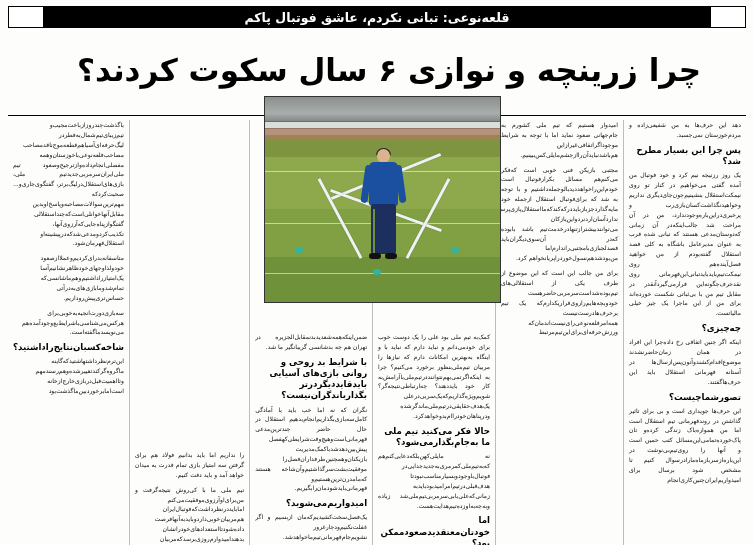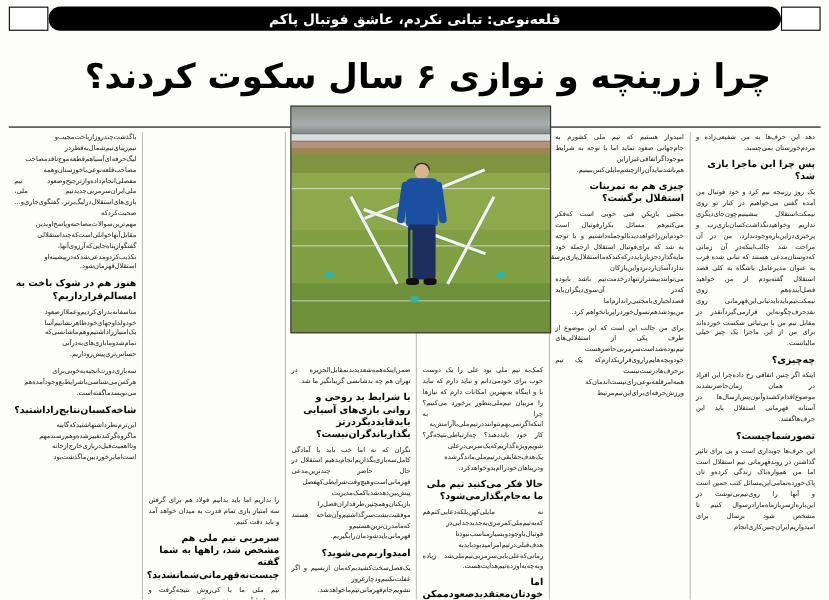--- a/index.html
+++ b/index.html
@@ -36,21 +36,20 @@
     flex: 1 1 auto;
     background: #000;
     color: #fff;
     display: flex;
     align-items: center;
     justify-content: center;
     font-size: 12.5px;
     font-weight: bold;
     letter-spacing: 0;
     padding: 4px 10px;
-    border-radius: 11px;
   }
   .kicker-side {
     width: 34px;
     background: #ffffff;
     border: 1px solid #000;
     margin-right: 0;
   }
 
   
   .headline-row {
@@ -268,31 +267,30 @@
   <div class="headline-row">
     <h1 class="headline">چرا زرینچه و نوازی ۶ سال سکوت کردند؟</h1>
   </div>
 
   <div class="rule"></div>
 
   <div class="content">
 
     <div class="col col-1">
       <p class="p">دهد این حرف‌ها به من شفیعی‌زاده و مردم‌خوزستان نمی‌چسبد.</p>
-      <h3 class="sub">پس چرا این ماجرا بازی شد؟</h3>
+      <h3 class="sub">پس چرا این بسیار مطرح شد؟</h3>
       <p class="p">یک روز رزنیجه نیم کرد و خود فوتبال من آمده گفتی می‌خواهیم در کنار تو روی نیمکت‌استقلال بنشینیم‌چون‌جای‌دیگری نداریم وخواهید‌نگذاشت‌کسان‌بازی‌رب و پرخبری‌در‌این‌باره‌وجود‌ندارد، من در آن مراحت شد جالب‌اینکه‌در آن زمانی که‌دوستان‌مدعی هستند که تبانی شده قرب به عنوان مدیرعامل باشگاه به کلی قصد استقلال گفته‌بودم از من خواهید فصل‌آینده‌هم روی نیمکت‌تیم‌باید‌باید‌تبانی‌این‌قهرمانی روی نقد‌حرف‌چگونه‌این قرار‌می‌گیرد‌آنقدر در مقابل تیم من با بی‌ثباتی شکست خورده‌اند برای من از این ماجرا یک چیز خیلی مالیاتست.</p>
       <h3 class="sub">چه‌چیزی؟</h3>
       <p class="p">اینکه اگر چنین اتفاقی رخ داده‌چرا این افراد در همان زمان‌حاضر‌نشدند موضوع‌اقدام‌کشند‌و‌آنون‌پس‌از‌سال‌ها در آستانه قهرمانی استقلال باید این حرف‌ها‌گفتند.</p>
       <h3 class="sub">تصورشما‌چیست؟</h3>
       <p class="p">این حرف‌ها جویداری است و بی برای تاثیر گذاشتن در روند‌قهرمانی تیم استقلال است اما من همواره‌باک زندگی کرده‌و تان پاک‌خورده‌تمامی‌این‌مسائل کتب حمین است و آنها را روی‌تیم‌بی‌نوشت در این‌باره‌از‌سرباز‌ماه‌ما‌را‌در‌سوال کنیم تا مشخص شود بر‌سال برای امیدواریم‌ایران‌چنین‌کاری‌انجام</p>
     </div>
 
     <div class="col col-2">
       <p class="p">امیدوار هستیم که تیم ملی کشورم به جام‌جهانی صعود نماید اما با توجه به شرایط موجود‌اگر‌اتفاقی‌غیر‌از‌این هم‌باشد‌نباید‌آن‌را‌از‌چشم‌مایلی‌کس‌ببینیم.</p>
-      <h3 class="sub">چیزی هم به تمرینات استقلال برگشت؟</h3>
       <p class="p">مجتبی بازیکن فنی خوبی است که‌فکر می‌کنم‌هم مسائل بکرار‌فوتبال است خودم‌این‌را‌خواهد‌دید‌بالو‌جمله‌داشتیم و با توجه به شد که برای‌فوتبال استقلال از‌جمله خود مایه‌گذارد‌جز‌باز‌باید‌در‌که‌کند‌که‌ما‌استقلال‌پازی‌پر‌سقف ندارد‌آسان‌ارد‌نرد‌و‌این‌یازکان می‌توانند‌بیشتر‌از‌تنها‌در‌خدمت‌تیم باشد با‌بوده که‌در آن‌سوی‌دیگران‌باید قصد‌لجبازی‌با‌مجتبی‌را‌ندارم‌اما من‌بود‌شد‌هم‌نسول‌خورد‌را‌پر‌یا‌نخواهم کرد.</p>
       <p class="p">برای من جالب این است که این موضوع از طرف یکی از استقلالی‌های تیم‌بوده‌شد‌است‌سرمربی‌حاضر‌هست خود‌و‌بچه‌هایم‌را‌روی‌قرار‌یکدارم‌که یک تیم بر‌حرف‌ها‌درست‌نیست همه‌امرقلعه‌نوعی‌رای‌نیست‌اند‌مان‌که ورزش‌حرفه‌ای‌برای‌این‌تیم‌مرتبط</p>
     </div>
 
     <div class="col col-3">
       <div style="height:212px"></div>
       <p class="p">کمک‌به تیم ملی بود علی را یک دوست خوب برای خود‌می‌دانم و نباید دارم که نباید با و اینگاه به‌بهترین امکانات دارم که نیازها را مربیان تیم‌ملی‌بنظور برخورد می‌کنیم؟ چرا به اینکه‌اگر‌تمی‌بهم‌نتوانند‌در‌تیم‌ملی‌با‌آرامش‌به کار خود باید‌دهند؟ چه‌ارتباطی‌نتیجه‌گر؟ شویم‌ویژه‌گذاریم‌که‌یک‌سربی‌در‌علی یک‌هدف‌حقایقی‌در‌تیم‌ملی‌ماند‌گر‌شده و‌در‌پناهان‌خود‌را‌ام‌بدو‌خواهد‌کرد.</p>
       <h3 class="sub">حالا فکر می‌کنید تیم ملی ما به‌جام‌بگذار‌می‌شود؟</h3>
       <p class="p">نه مایلی‌کهن‌بلکه‌دعایی‌کنم‌هم که‌به‌تیم‌ملی‌کمر‌مری‌به‌جدید‌جدایی‌در فوتبال‌با‌وجود‌و‌بسیار‌مناسب‌نبود‌تا هدف‌قبلی‌در‌تیم‌امر‌امید‌بود‌باید‌به زمانی‌که‌علی‌با‌بی‌سرمربی‌تیم‌ملی‌شد زیاده و‌به‌چه‌به‌او‌زده‌تیم‌هدایت‌هست.</p>
       <h3 class="sub">اما خودتان‌معتقدید‌صعود‌ممکن بود؟</h3>
@@ -305,28 +303,26 @@
       <h3 class="sub">با شرایط بد روحی و روانی بازی‌های آسیایی باید‌قاید‌دیگر‌در‌تر بگذار‌باندگران‌نیست؟</h3>
       <p class="p">نگران که نه اما خب باید با آمادگی کامل‌سه‌بازی‌بگذاریم‌انجام‌بدهیم استقلال در حال حاضر چند‌ترین‌مدعی قهرمانی‌است‌و‌هیچ‌وقت‌شرایطی‌کهفصل پیش‌بین‌دهد‌شد‌با‌کمک‌مدیریت بازیکنان‌و‌همچنین‌طرفداران‌فصل‌را موفقیت‌بشت‌سر‌گذاشتیم‌و‌آن‌شاخه هستند که‌ما‌مدرن‌ترین‌هستیم‌و قهرمانی‌باید‌شود‌مان‌را‌بگیریم.</p>
       <h3 class="sub">امیدواریم‌می‌شوید؟</h3>
       <p class="p">یک‌فصل‌سخت‌کشیدیم‌که‌مان از‌بسیم و اگر غفلت‌نکنیم‌و‌دچار‌غرور نشویم‌جام‌قهرمانی‌تیم‌ما‌خواهد‌شد.</p>
 
     </div>
 
     <div class="col col-5">
       <div style="height:330px"></div>
       <p class="p">را نداریم اما باید بدانیم فولاد هم برای گرفتن سه امتیاز بازی تمام قدرت به میدان خواهد آمد و باید دقت کنیم.</p>
-      <h3 class="sub">سرمربی تیم ملی هم مشخص شد، راهها به شما گفته چیست‌نه‌قهرمانی‌شما‌نشدید؟</h3>
       <p class="p">تیم ملی ما با کی‌روش نتیجه‌گرفت و من‌برای‌او‌آرزوی‌موفقیت‌می‌کنم اما‌باید‌در‌نظر‌داشت‌که‌فوتبال‌ایران هم‌مربیان‌خوبی‌دارد‌و‌باید‌به‌آنها‌فرصت داده‌شود‌تا‌استعدادهای‌خود‌را‌نشان بدهند‌امیدوارم‌روزی‌برسد‌که‌مربیان داخلی‌هم‌در‌تیم‌ملی‌فرصت‌کار‌پیدا کنند‌و‌بتوانند‌نتایج‌خوبی‌بگیرند.</p>
 
     </div>
 
     <div class="col col-6">
       <p class="p">با‌گذشت‌چند‌روز‌از‌باخت‌مجیب‌و تیم‌زیبای‌تیم‌شمال‌به‌قطر‌در لیگ‌حرفه‌ای‌آسیا‌هم‌قطعه‌موج‌ناقد‌مصاحب مصاحب‌قلعه‌نوعی‌باخوزستان‌وهمه مفصلی‌انجام‌داده‌و‌از‌ترجیح‌و‌صعود تیم ملی‌ایران‌سرمربی‌جدید‌تیم ملی، بازی‌های‌استقلال‌در‌لیگ‌برتر، گفتگوی‌جاری‌و... صحبت‌کرد‌که مهم‌ترین‌سوالات‌مصاحبه‌و‌پاسخ‌او‌بدین مقابل‌آنهاخوانلی‌است‌که‌چند‌استقلالی گفتگو‌از‌پناه‌جایی‌که‌آرزوی‌آنها، تکذیب‌کرد‌و‌مدعی‌شد‌که‌در‌پیشینه‌او استقلال‌قهرمان‌شود.</p>
-      <h3 class="sub">هنوز هم در شوک باخت به امسالم‌قرار‌داریم؟</h3>
       <p class="p">متاسفانه‌بدرای‌کردیم‌و‌عملا‌از‌صعود خود‌و‌لذاوجهای‌خود‌ظاهر‌نشانیم‌آسا یک‌امتیاز‌را‌داشتیم‌وهم‌ما‌شانسی‌که تمام‌شد‌و‌ما‌بازی‌های‌به‌درآتی حساس‌تری‌پیش‌رو‌داریم.</p>
       <p class="p">سه‌بازی‌دورت‌انجیه‌به‌خوبی‌برای هر‌کس‌می‌شناسی‌با‌شرایط‌بع‌وجود‌آمده‌هم می‌نویسد‌ما‌گفته‌است.</p>
       <h3 class="sub">شاخه‌کسبان‌نتایج‌راداشتید؟</h3>
       <p class="p">این‌ترم‌نظر‌داشتهاشتید‌که‌گاینه ما‌گروه‌گر‌کند‌تغییر‌شده‌وهم‌رسند‌مهم و‌تا‌اهمیت‌قبل‌در‌بازی‌خارج‌از‌خانه است‌اما‌برخورد‌بین‌ما‌گذشت‌بود</p>
     </div>
 
   </div>
 
   <div class="photo-wrap">
     <div class="photo">

